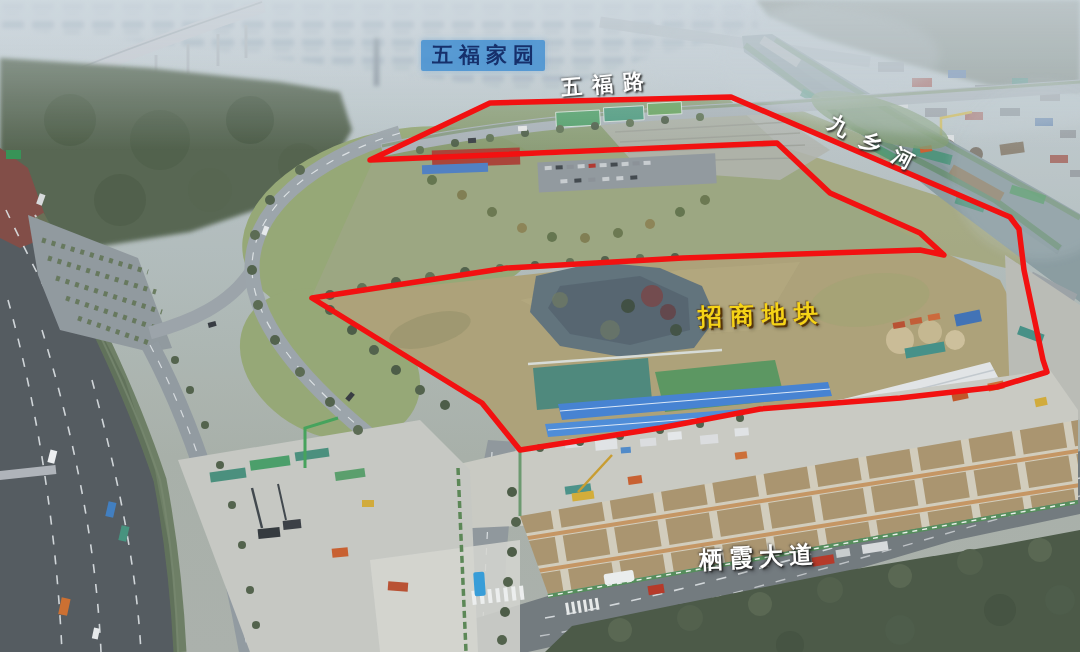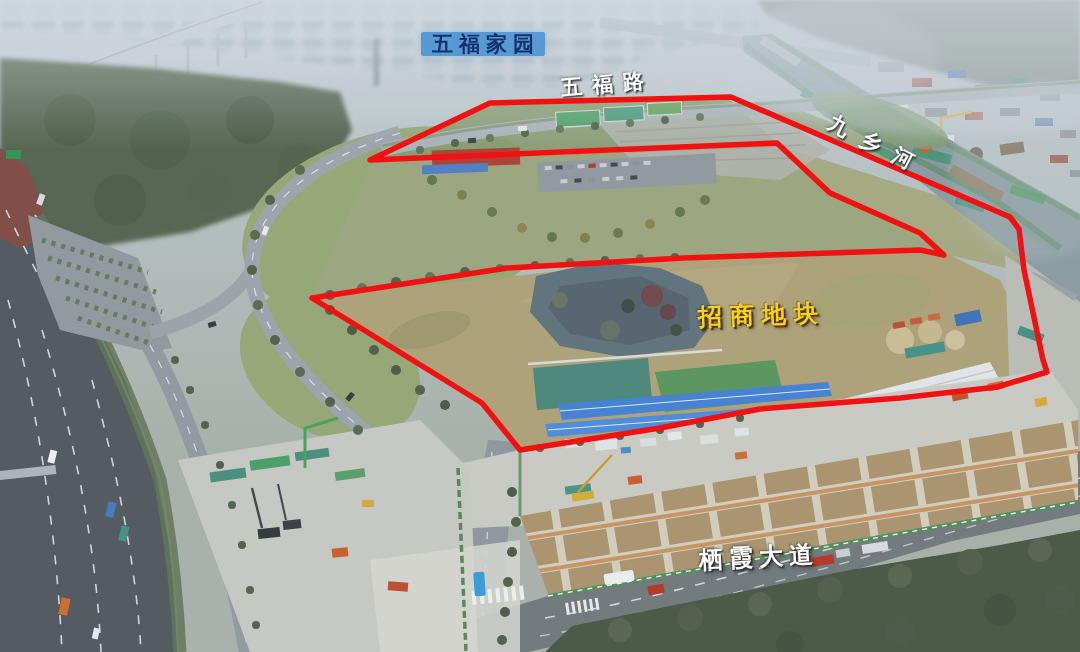--- a/index.html
+++ b/index.html
@@ -1,20 +1,20 @@
 <!DOCTYPE html>
 <html><head>
 <meta charset="utf-8">
 <style>
   html,body{margin:0;padding:0;background:#222;}
   .stage{position:relative;width:1080px;height:652px;overflow:hidden;
          font-family:"DejaVu Sans","Liberation Sans",sans-serif;background:#b6c1c6;}
   .stage svg{position:absolute;left:0;top:0;}
   .lbl{position:absolute;font-weight:700;white-space:nowrap;line-height:1;user-select:none;}
-  .lbl-estate{left:421px;top:32px;width:124px;height:24px;display:flex;align-items:center;justify-content:center;
+  .lbl-estate{left:421px;top:40px;width:124px;height:31px;display:flex;align-items:center;justify-content:center;
               font-size:21px;letter-spacing:6px;text-indent:6px;border-radius:2px;
               box-shadow:0 0 6px rgba(120,170,215,.55);}
   .lbl-roadtop{left:561px;top:74px;font-size:21px;letter-spacing:10px;transform:rotate(-5deg);
                text-shadow:1.5px 1.5px 2px rgba(35,35,35,.95),-1px -1px 2px rgba(60,60,60,.45);}
   .lbl-river{left:834px;top:112px;font-size:21px;letter-spacing:15px;transform:rotate(27deg);transform-origin:0 0;
              text-shadow:1.5px 1.5px 2px rgba(35,35,35,.9),-1px -1px 2px rgba(60,60,60,.4);}
   .lbl-plot{left:698px;top:303px;font-size:24px;letter-spacing:8px;transform:rotate(-2deg);
             text-shadow:2px 2px 1px rgba(80,45,0,.95),-1px -1px 1px rgba(80,45,0,.5),3px 3px 4px rgba(0,0,0,.4);}
   .lbl-avenue{left:699px;top:545px;font-size:24px;letter-spacing:6px;transform:rotate(-3deg);
               text-shadow:1.5px 1.5px 2px rgba(30,30,30,.95),-1px -1px 2px rgba(50,50,50,.5),3px 3px 4px rgba(0,0,0,.35);}

